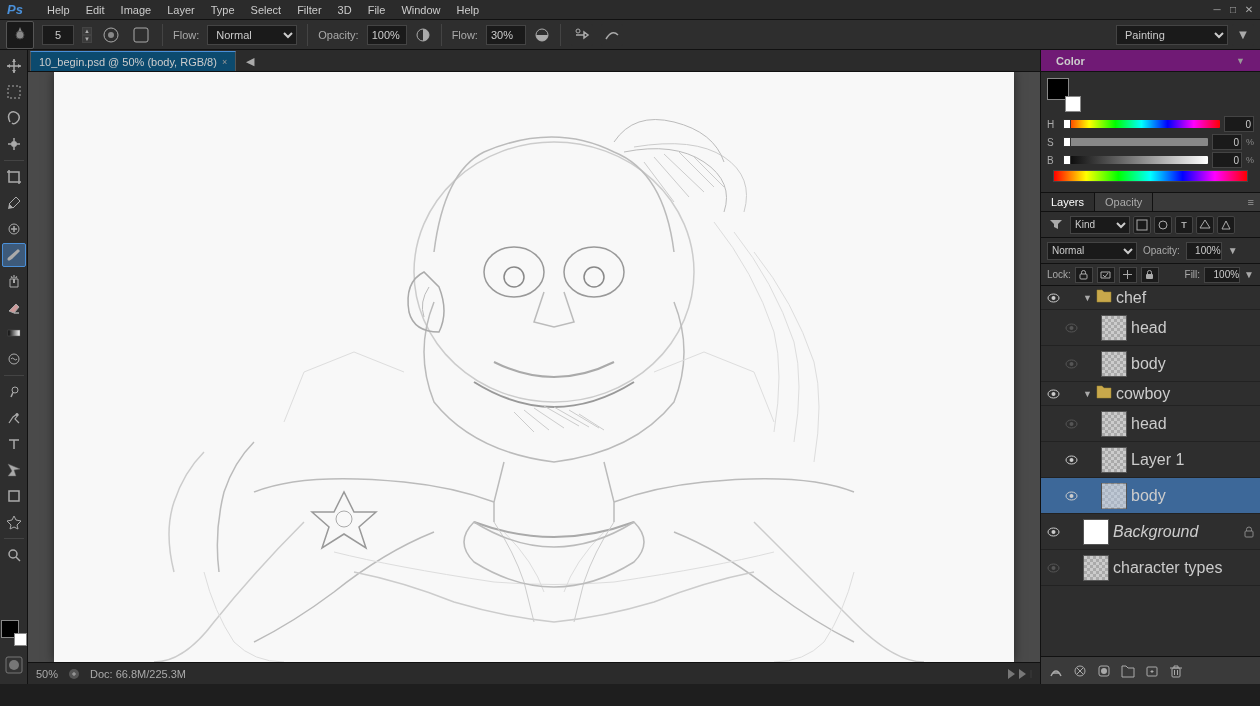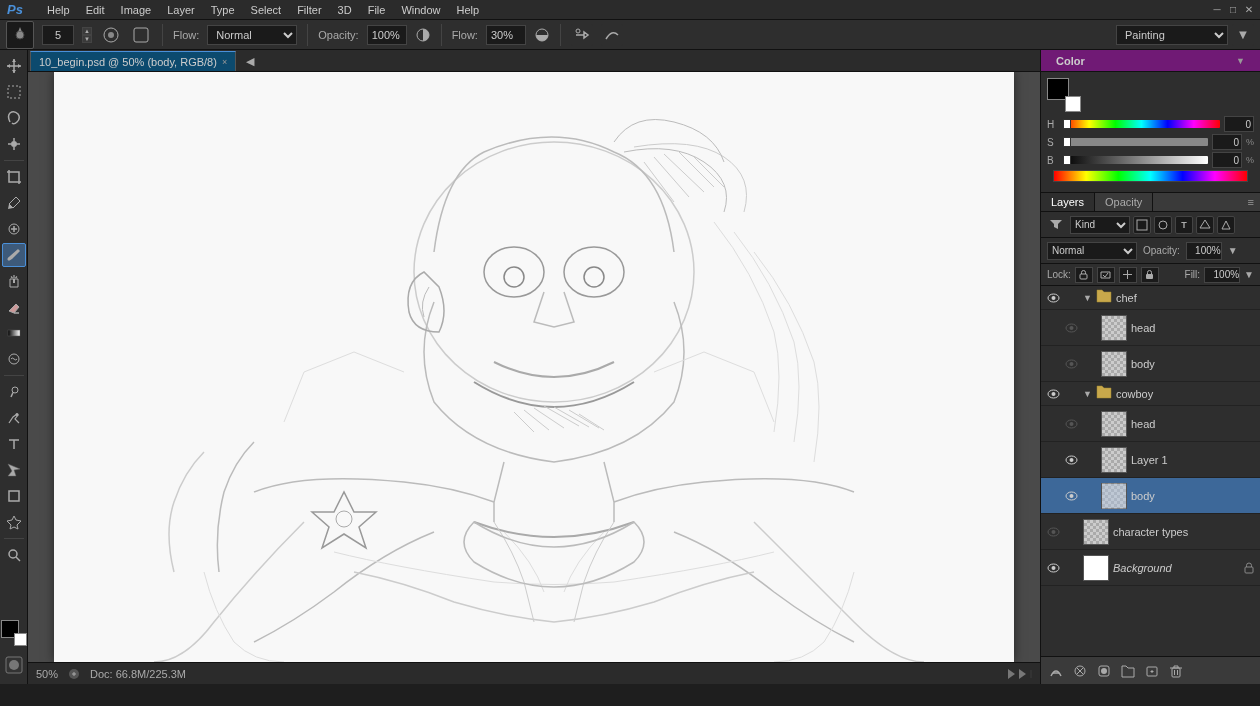--- a/index.html
+++ b/index.html
@@ -418,21 +418,21 @@
         linear-gradient(45deg, #aaa 25%, transparent 25%),
         linear-gradient(-45deg, #aaa 25%, transparent 25%),
         linear-gradient(45deg, transparent 75%, #aaa 75%),
         linear-gradient(-45deg, transparent 75%, #aaa 75%);
       background-size: 6px 6px;
       background-position: 0 0, 0 3px, 3px -3px, -3px 0px;
       background-color: #ccc;
     }
     .layer-name {
       flex: 1;
-      font-size: 11px;
+      font-size: 16px;
       color: #ccc;
       overflow: hidden;
       white-space: nowrap;
       text-overflow: ellipsis;
     }
     .layer-name.italic { font-style: italic; }
     .folder-arrow {
       font-size: 9px;
       color: #aaa;
     }
@@ -1038,48 +1038,48 @@
               </svg>
           </div>
           <div style="width:14px;"></div>
           <div class="layer-thumbnail" style="background:#b0c4de;">
             <div class="thumb-checker" style="width:26px;height:26px;opacity:0.5;"></div>
           </div>
           <span class="layer-name">body</span>
         </div>
 
         <div class="layer-item">
-          <div class="eye-icon hidden">
-            <svg width="13" height="10" viewBox="0 0 13 10">
-                <ellipse cx="6.5" cy="5" rx="5.5" ry="4" fill="none" stroke="#555" stroke-width="1"></ellipse>
-                <circle cx="6.5" cy="5" r="2" fill="#555"></circle>
-              </svg>
-          </div>
-          <div style="width:14px;"></div>
-          <div class="thumb-checker layer-thumbnail"></div>
-          <span class="layer-name">character types</span>
-        </div>
-
-        <div class="layer-item">
           <div class="eye-icon visible">
             <svg width="13" height="10" viewBox="0 0 13 10">
                 <ellipse cx="6.5" cy="5" rx="5.5" ry="4" fill="none" stroke="#ccc" stroke-width="1"></ellipse>
                 <circle cx="6.5" cy="5" r="2" fill="#ccc"></circle>
               </svg>
           </div>
           <div style="width:14px;"></div>
           <div class="layer-thumbnail" style="background:#fff;"></div>
           <span class="layer-name italic">Background</span>
           <div class="layer-lock-icon">
             <svg width="10" height="12" viewBox="0 0 10 12">
                 <rect x="1" y="5" width="8" height="6" rx="1" fill="none" stroke="#888" stroke-width="1"></rect>
                 <path d="M2.5 5 L2.5 3.5 A2.5 2.5 0 0 1 7.5 3.5 L7.5 5" fill="none" stroke="#888" stroke-width="1"></path>
               </svg>
           </div>
         </div>
+
+        <div class="layer-item">
+          <div class="eye-icon hidden">
+            <svg width="13" height="10" viewBox="0 0 13 10">
+                <ellipse cx="6.5" cy="5" rx="5.5" ry="4" fill="none" stroke="#555" stroke-width="1"></ellipse>
+                <circle cx="6.5" cy="5" r="2" fill="#555"></circle>
+              </svg>
+          </div>
+          <div style="width:14px;"></div>
+          <div class="thumb-checker layer-thumbnail"></div>
+          <span class="layer-name">character types</span>
+        </div>
       </div>
 
       <div class="layers-bottom">
         <div class="bottom-icon">
           <svg width="14" height="14" viewBox="0 0 14 14">
               <path d="M2 12 Q7 2 12 12" fill="none" stroke="#aaa" stroke-width="1.5"></path>
               <path d="M4 9 L10 9" stroke="#aaa" stroke-width="1.5"></path>
             </svg>
         </div>
         <div class="bottom-icon">

